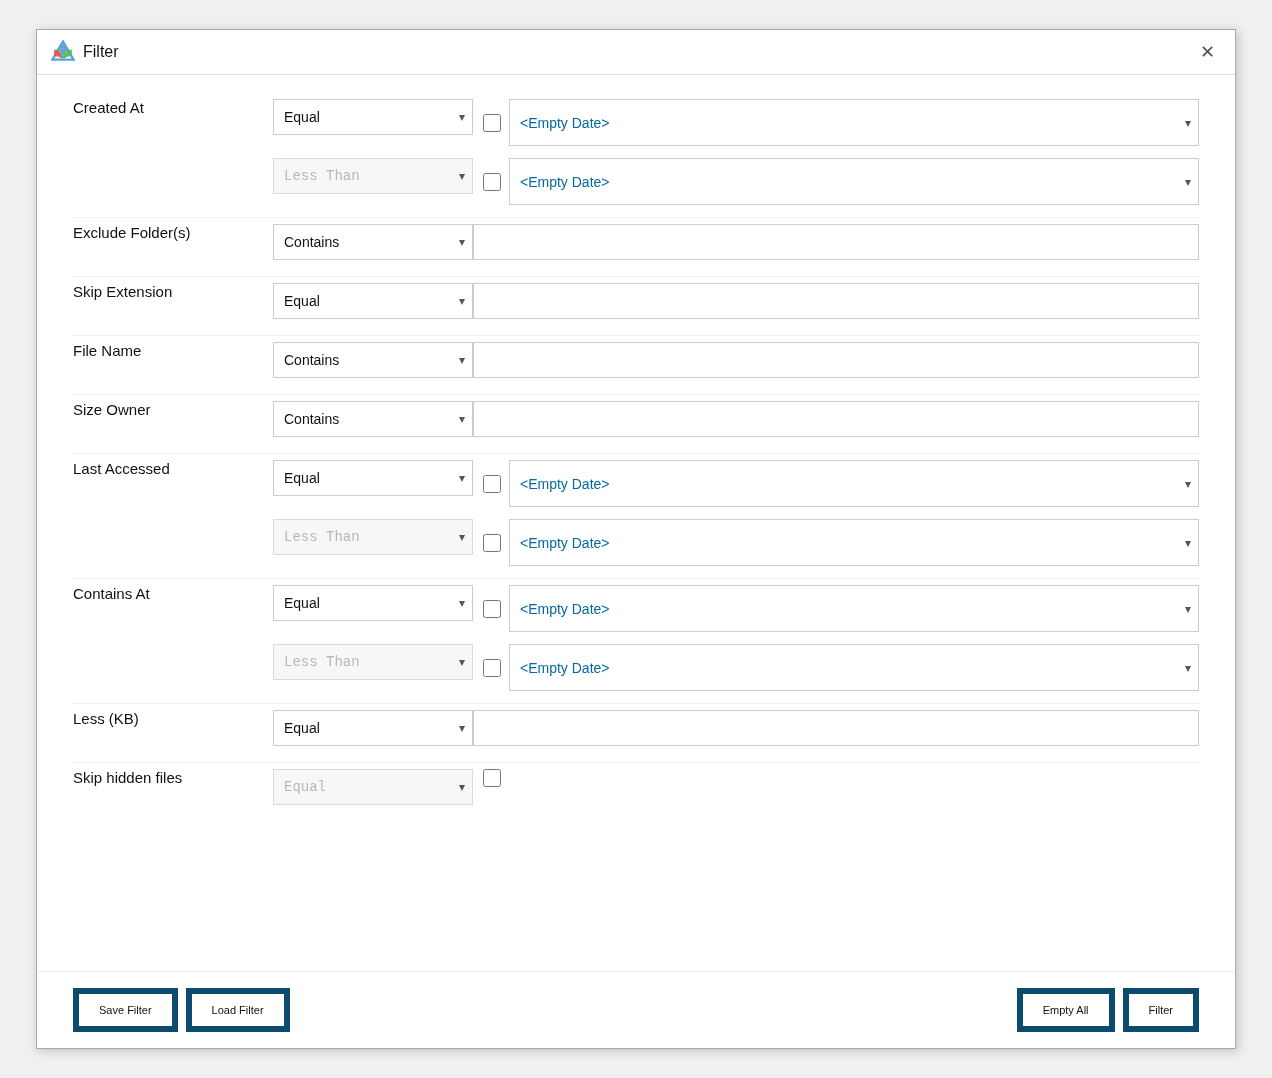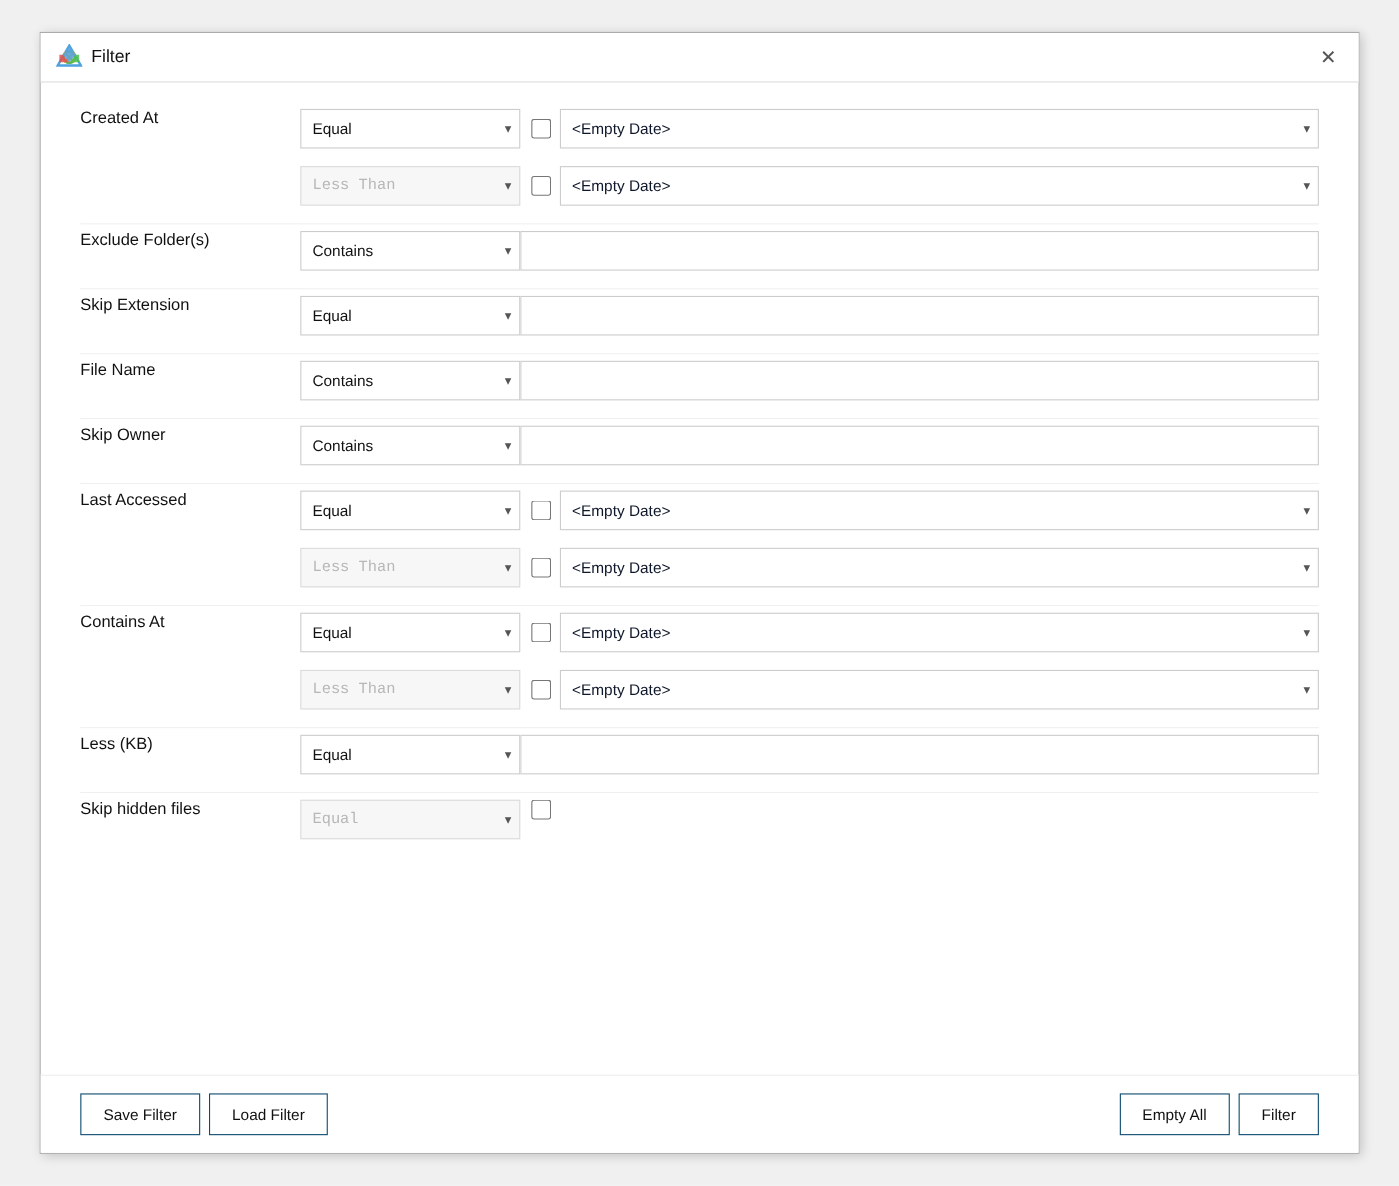--- a/index.html
+++ b/index.html
@@ -134,25 +134,25 @@
       align-items: center;
       flex: 1;
     }
     .date-select {
       appearance: none;
       -webkit-appearance: none;
       border: 1px solid #ccc;
       background: #fff;
       padding: 6px 42px 6px 10px;
       font-size: 14px;
-      color: #0f172a;
+      color: #0369a1;
       cursor: pointer;
       outline: none;
       width: 100%;
-      height: 36px;
+      height: 47px;
     }
     .date-select-arrow {
       position: absolute;
       right: 8px;
       pointer-events: none;
       color: #555;
       font-size: 12px;
     }
 
     .footer {
@@ -165,24 +165,24 @@
     }
     .footer-left {
       display: flex;
       gap: 8px;
     }
     .footer-right {
       display: flex;
       gap: 8px;
     }
     .footer-btn {
-      border: 1px solid #0c4a6e;
+      border: 6px solid #0c4a6e;
       background: #fff;
       padding: 10px 20px;
-      font-size: 14px;
+      font-size: 11px;
       cursor: pointer;
       color: #111;
     }
 
     .divider {
       border: none;
       border-top: 1px solid #f0f0f0;
       margin: 6px 0;
     }
   </style>
@@ -302,21 +302,21 @@
           <option>Ends With</option>
         </select>
         <span class="select-arrow">▾</span>
       </div>
       <input type="text" class="filter-input" value="" style="">
     </div>
 
     <hr class="divider">
 
     <div class="filter-row">
-      <div class="filter-label">Skip Owner</div>
+      <div class="filter-label">Size Owner</div>
       <div class="select-wrapper">
         <select class="filter-select">
           <option>Contains</option>
           <option>Equal</option>
           <option>Starts With</option>
           <option>Ends With</option>
         </select>
         <span class="select-arrow">▾</span>
       </div>
       <input type="text" class="filter-input" value="" style="">

